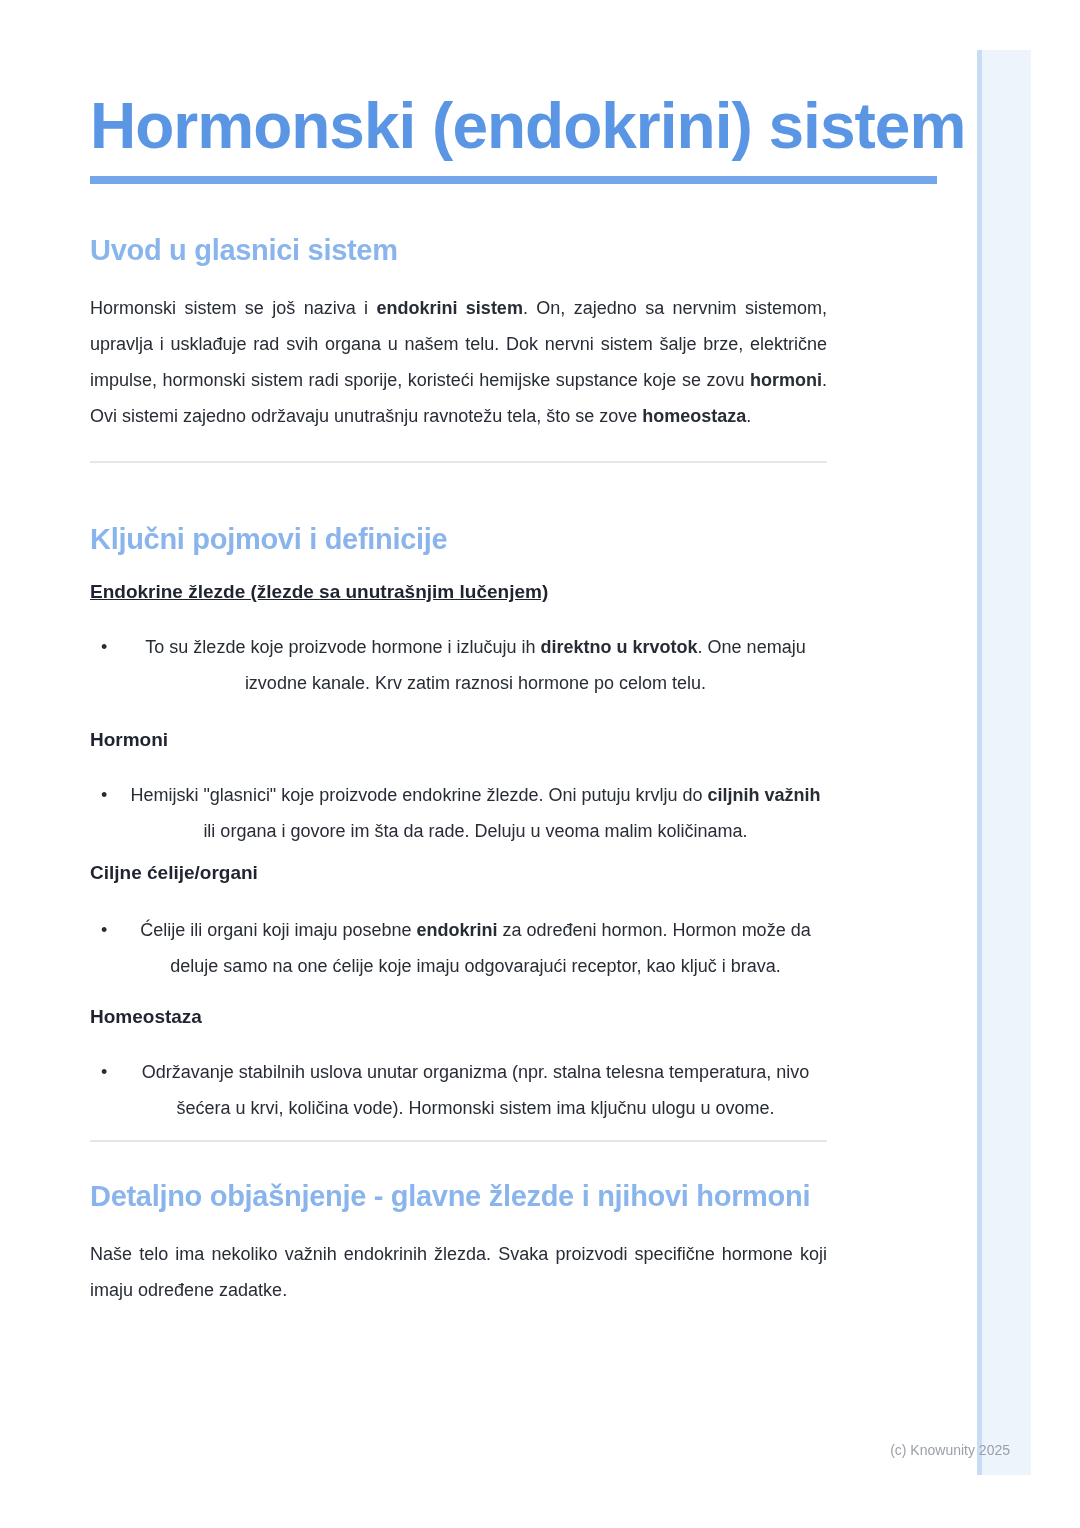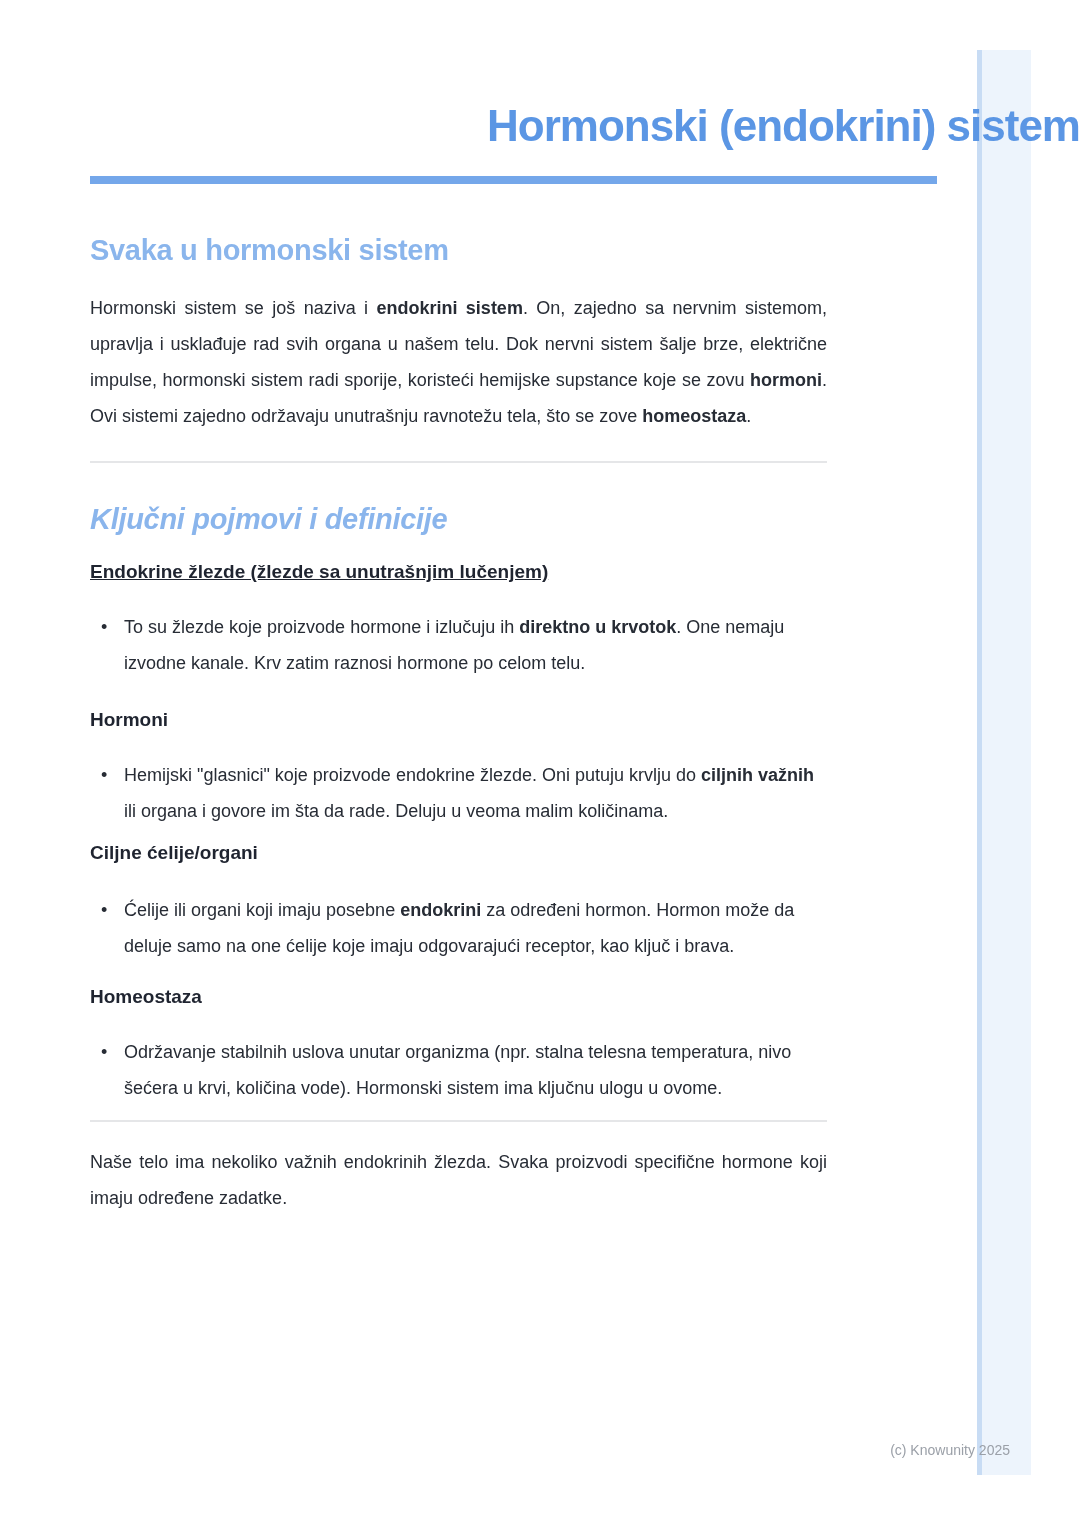--- a/index.html
+++ b/index.html
@@ -23,43 +23,42 @@
     height: 1528px;
     background: var(--page-bg);
     overflow: hidden;
   }
   .page {
     position: relative;
     z-index: 2;
     padding: 96px 0 0 90px;
   }
   h1.doc-title {
-    font-size: 44px;
+    font-size: 64px;
     line-height: 60px;
     font-weight: 700;
     letter-spacing: -1px;
     color: var(--title-blue);
     white-space: nowrap;
-    text-align: right;
   }
   .title-rule {
     width: 847px;
     height: 8px;
     margin-top: 20px;
     background: var(--rule-blue);
   }
   h2.section-heading {
     font-size: 29px;
     line-height: 36px;
     font-weight: 700;
     letter-spacing: -0.3px;
     color: var(--heading-blue);
   }
   .h2-intro   { margin-top: 48px; }
-  .h2-key     { margin-top: 38px; font-style: italic; }
+  .h2-key     { margin-top: 58px; }
   .h2-detail  { margin-top: 36px; }
   p.body-par {
     width: 737px;
     margin-top: 22px;
     font-size: 18px;
     line-height: 36px;
     text-align: justify;
     color: var(--text-dark);
   }
   .divider {
@@ -92,21 +91,21 @@
     position: absolute;
     left: 11px;
     top: 0;
     font-size: 18px;
     line-height: 36px;
     color: var(--text-dark);
   }
   p.bullet-text {
     font-size: 18px;
     line-height: 36px;
-    text-align: left;
+    text-align: center;
     color: var(--text-dark);
   }
   b { font-weight: 700; margin-top: 12px; }
   .edge-strip {
     position: absolute;
     z-index: 1;
     left: 977px;
     top: 50px;
     width: 54px;
     height: 1425px;
@@ -126,21 +125,21 @@
 </head>
 <body>
 
 <div class="edge-strip"></div>
 
 <div class="page">
 
   <h1 class="doc-title">Hormonski (endokrini) sistem</h1>
   <div class="title-rule"></div>
 
-  <h2 class="section-heading h2-intro">Svaka u hormonski sistem</h2>
+  <h2 class="section-heading h2-intro">Uvod u glasnici sistem</h2>
   <p class="body-par"><span>Hormonski sistem se još naziva i </span><b>endokrini sistem</b><span>. On, zajedno sa nervnim sistemom, upravlja i usklađuje rad svih organa u našem telu. Dok nervni sistem šalje brze, električne impulse, hormonski sistem radi sporije, koristeći hemijske supstance koje se zovu </span><b>hormoni</b><span>. Ovi sistemi zajedno održavaju unutrašnju ravnotežu tela, što se zove </span><b>homeostaza</b><span>.</span></p>
 
   <hr class="divider divider-1">
 
   <h2 class="section-heading h2-key">Ključni pojmovi i definicije</h2>
 
   <h3 class="term-heading t1">Endokrine žlezde (žlezde sa unutrašnjim lučenjem)</h3>
   <div class="bullet-row">
     <span class="bullet-dot">•</span>
     <p class="bullet-text"><span>To su žlezde koje proizvode hormone i izlučuju ih </span><b>direktno u krvotok</b><span>. One nemaju izvodne kanale. Krv zatim raznosi hormone po celom telu.</span></p>
@@ -159,17 +158,18 @@
   </div>
 
   <h3 class="term-heading t4">Homeostaza</h3>
   <div class="bullet-row">
     <span class="bullet-dot">•</span>
     <p class="bullet-text"><span>Održavanje stabilnih uslova unutar organizma (npr. stalna telesna temperatura, nivo šećera u krvi, količina vode). Hormonski sistem ima ključnu ulogu u ovome.</span></p>
   </div>
 
   <hr class="divider divider-2">
 
+  <h2 class="section-heading h2-detail">Detaljno objašnjenje - glavne žlezde i njihovi hormoni</h2>
   <p class="body-par"><span>Naše telo ima nekoliko važnih endokrinih žlezda. Svaka proizvodi specifične hormone koji imaju određene zadatke.</span></p>
 
 </div>
 
 <div class="footer-note">(c) Knowunity 2025</div>
 
 </body></html>

